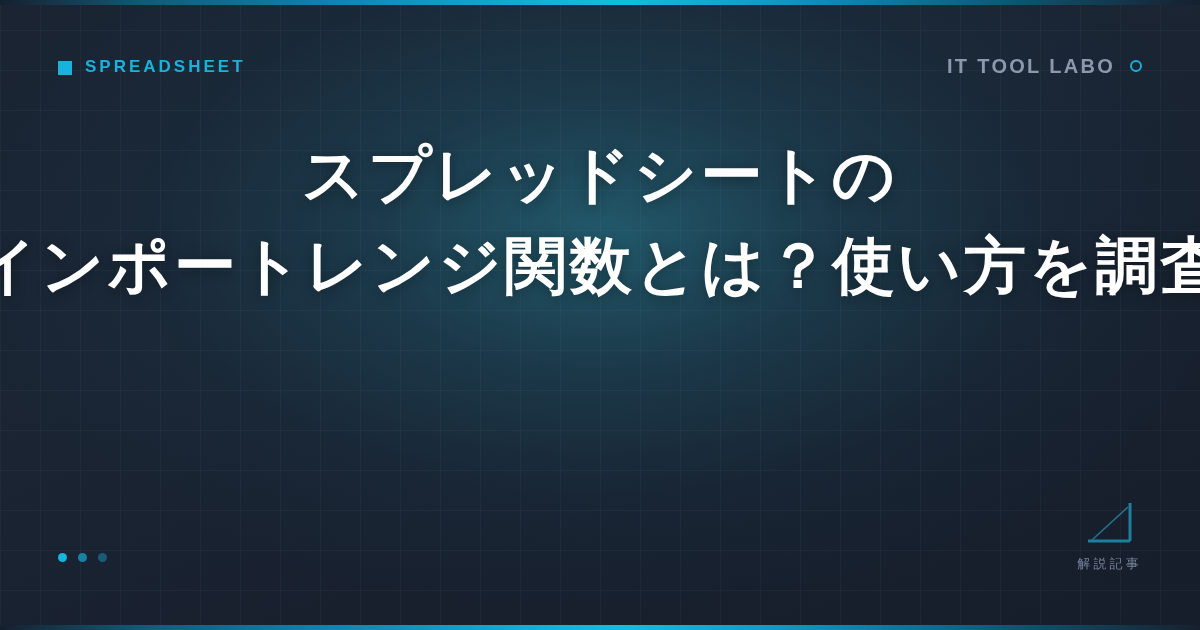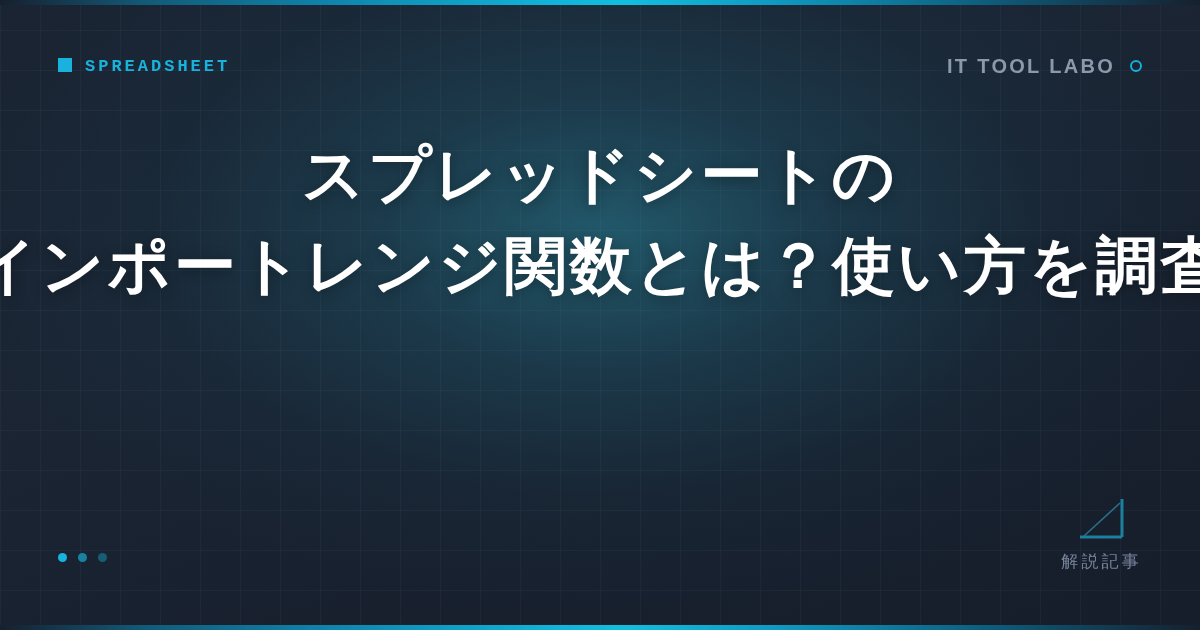--- a/index.html
+++ b/index.html
@@ -52,21 +52,21 @@
   #accent-top    { top:0;    height:5px; }
   #accent-bottom { bottom:0; height:5px; }
 
   
   #header {
     position:absolute; top:48px; left:0; width:1200px; height:36px;
     display:flex; align-items:center; justify-content:space-between;
     padding:0 58px;
   }
 
-  #brand { display:flex; align-items:flex-start; gap:13px;font-family:Liberation Mono, monospace; }
+  #brand { display:flex; align-items:flex-end; gap:13px; }
   #brand-square {
     width:14px; height:14px; flex:none;
     background:#19b2dc;
   }
   #brand-label {
     font-size:17px; font-weight:bold;
     color:#19b2dc;
     letter-spacing:3.0px;
     line-height:1;
   }
@@ -111,21 +111,21 @@
   .dot.d2 { background:#17b4de; opacity:0.66; }
   .dot.d3 { background:#17b4de; opacity:0.40; }
 
   
   #badge {
     position:absolute; right:58px; bottom:60px;
     display:flex; flex-direction:column; align-items:center; gap:14px;
   }
   #badge-icon { width:48px; height:42px; display:block; }
   #badge-label {
-    font-size:17px;
+    font-size:13px;
     color:#76839a;
     letter-spacing:3.2px;
     line-height:1;
   }
 </style>
 </head>
 <body>
 
 <div id="card">
 

